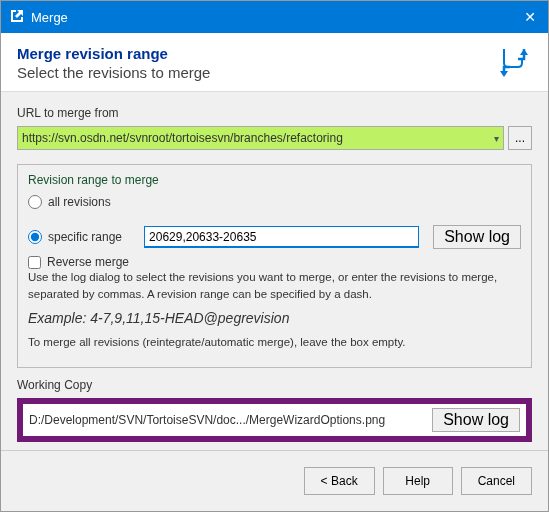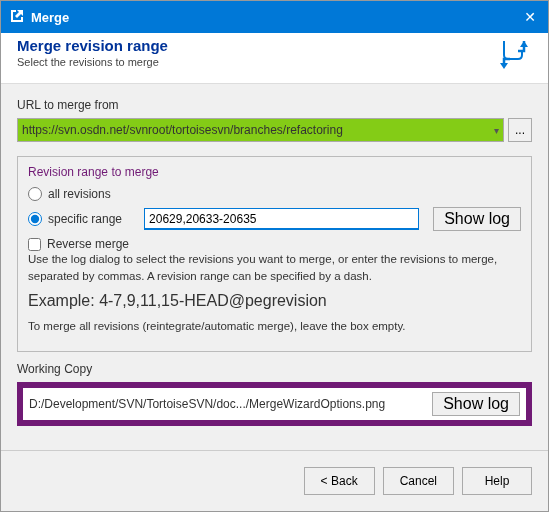--- a/index.html
+++ b/index.html
@@ -33,54 +33,54 @@
       height: 32px;
       flex-shrink: 0;
     }
     .title-bar-left {
       display: flex;
       align-items: center;
       gap: 6px;
     }
     .title-text {
       font-size: 13px;
-      font-weight: 700;
+      font-weight: 400;
     }
     .title-bar-controls {
       display: flex;
       align-items: center;
       gap: 4px;
     }
     .close-btn {
       width: 20px;
       height: 20px;
       display: flex;
       align-items: center;
       justify-content: center;
       cursor: pointer;
       font-size: 14px;
       color: white;
     }
     .header-section {
       background: white;
-      padding: 4px 16px 10px;
+      padding: 12px 16px 10px;
       border-bottom: 1px solid #ddd;
       display: flex;
       align-items: flex-start;
       justify-content: space-between;
       flex-shrink: 0;
     }
     .header-titles .main-title {
       font-size: 15px;
       font-weight: 600;
       color: #003399;
       margin-bottom: 2px;
     }
     .header-titles .sub-title {
-      font-size: 11px;
+      font-size: 15px;
       color: #444;
     }
     .content {
       padding: 14px 16px;
       flex: 1;
       overflow-y: auto;
     }
     .section-label {
       font-size: 12px;
       color: #333;
@@ -89,21 +89,21 @@
     .url-row {
       display: flex;
       align-items: center;
       gap: 4px;
       margin-bottom: 14px;
     }
     .url-combo {
       flex: 1;
       height: 24px;
       border: 1px solid #aaa;
-      background: #84cc16;
+      background: #bef264;
       padding: 2px 4px;
       font-size: 12px;
       display: flex;
       align-items: center;
       justify-content: space-between;
       cursor: pointer;
     }
     .url-text {
       font-size: 12px;
       color: #333;
@@ -127,27 +127,27 @@
       align-items: center;
     }
     .group-box {
       border: 1px solid #bbb;
       padding: 8px 10px 10px;
       margin-bottom: 10px;
     }
     .group-title {
       font-size: 12px;
       margin-bottom: 8px;
-      color: #701a75;
+      color: #14532d;
     }
     .radio-row {
       display: flex;
       align-items: center;
       gap: 6px;
-      margin-bottom: 6px;
+      margin-bottom: 16px;
     }
     .radio-input {
       width: 14px;
       height: 14px;
       cursor: pointer;
       accent-color: #0078d7;
     }
     .radio-label {
       font-size: 12px;
       color: #333;
@@ -195,23 +195,24 @@
       font-size: 12px;
       color: #333;
     }
     .info-text {
       font-size: 11.5px;
       color: #333;
       line-height: 1.5;
       margin-bottom: 6px;
     }
     .example-text {
-      font-size: 16px;
+      font-size: 14px;
       color: #333;
       margin-bottom: 8px;
+      font-style: italic;
     }
     .working-copy-section {
     }
     .wc-row {
       display: flex;
       align-items: center;
       gap: 6px;
       border: 6px solid #701a75;
       padding: 4px 6px;
       background: white;
@@ -339,16 +340,16 @@
       <div class="section-label">Working Copy</div>
       <div class="wc-row">
         <span class="wc-path">D:/Development/SVN/TortoiseSVN/doc.../MergeWizardOptions.png</span>
         <button class="show-log-btn">Show log</button>
       </div>
     </div>
   </div>
 
   <div class="footer">
     <button class="footer-btn">&lt; Back</button>
+    <button class="footer-btn">Help</button>
     <button class="footer-btn">Cancel</button>
-    <button class="footer-btn">Help</button>
   </div>
 </div>
 
 </body></html>

